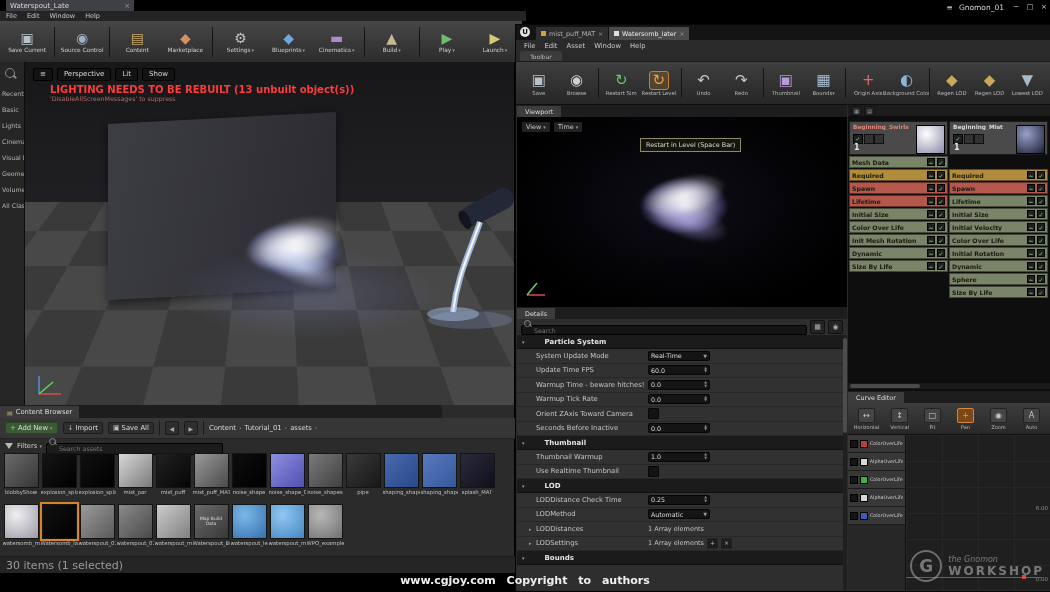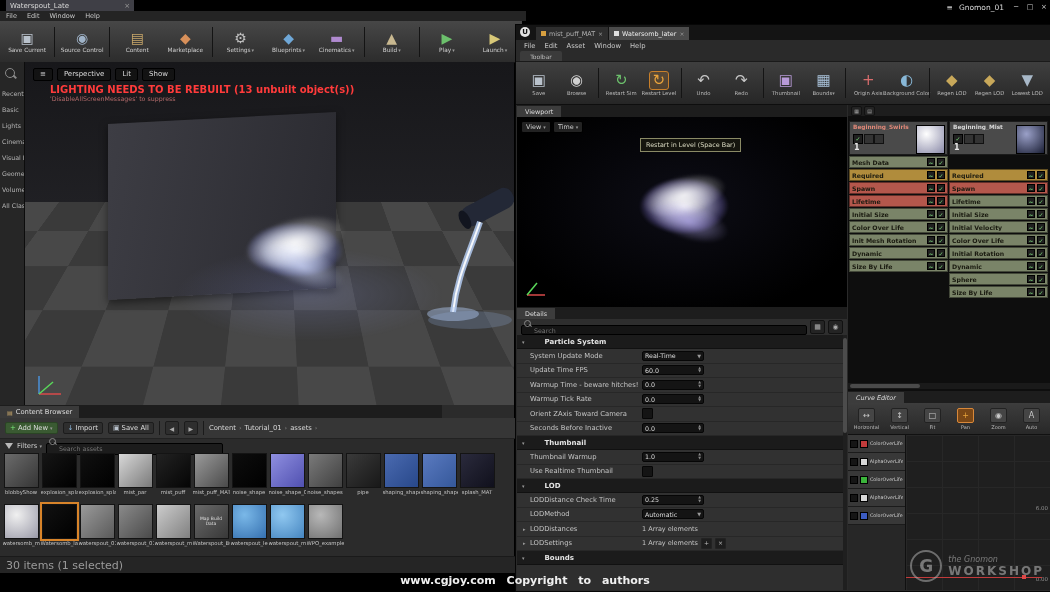--- a/index.html
+++ b/index.html
@@ -122,21 +122,21 @@
   .cd-search .si{position:relative;flex:1;}
   .cd-search input{width:100%;height:10px;background:#151515;border:1px solid #000;border-radius:2px;color:#bbb;
       font-size:6.3px;padding:0 3px 0 12px;box-sizing:border-box;font-family:inherit;}
   .mini-btn{width:13px;height:12px;background:#242424;border:1px solid #111;border-radius:2px;color:#aaa;font-size:7px;
       display:flex;align-items:center;justify-content:center;}
   .cd-body{position:absolute;left:0;top:230px;width:330px;height:255px;background:#2e2e2e;overflow:hidden;}
   .d-sec-header{height:13px;background:#1b1b1b;color:#e4e4e4;font-size:7px;font-weight:bold;
       display:flex;align-items:center;gap:20px;padding:0 5px;border-bottom:1px solid #111;}
   .d-sec-caret{font-size:5px;color:#999;}
   .d-row{height:13.5px;display:flex;align-items:center;background:#313131;border-bottom:1px solid #272727;
-      padding-left:6px;font-size:6.8px;color:#c4c4c4;}
+      padding-left:12px;font-size:6.8px;color:#c4c4c4;}
   .d-exp{width:7px;font-size:5px;color: #999;}
   .d-label{width:112px;white-space:nowrap;overflow:hidden;}
   .wbox{width:62px;height:10px;background:#141414;border:1px solid #060606;border-radius:2px;display:flex;
       align-items:center;justify-content:space-between;font-size:6.3px;color:#ddd;padding:0 2px;box-sizing:border-box;}
   .w-caret{font-size:5px;color:#999;}
   .w-arr{display:flex;flex-direction:column;font-size:3.6px;line-height:3.4px;color:#888;}
   .w-check{width:9px;height:9px;background:#141414;border:1px solid #060606;border-radius:1px;}
   .w-plain{font-size:6.5px;color:#c4c4c4;}
   .w-mini{width:9px;height:9px;border:1px solid #222;background:#1d1d1d;color:#bbb;font-size:6px;line-height:8px;
       text-align:center;border-radius:1px;margin-left:3px;}
@@ -157,21 +157,21 @@
   .em-mini{position:absolute;top:12px;width:8px;height:8px;background:#333;border:1px solid #111;}
   .em-thumb{position:absolute;right:2px;top:3px;width:27px;height:27px;border:1px solid #000;}
   .em-mod{height:12px;margin-top:1px;display:flex;align-items:center;padding:0 2px;font-size:6.2px;font-weight:bold;
       color:#1a1a10;border:1px solid rgba(0,0,0,.45);box-sizing:border-box;}
   .em-mod .mname{flex:1;white-space:nowrap;overflow:hidden;}
   .mm{width:8px;height:8px;background:#1f1f1f;border:1px solid #000;color:#7ad87a;font-size:6px;line-height:7px;
       text-align:center;margin-left:2px;box-sizing:border-box;}
   .em-hscroll{position:absolute;left:0;bottom:2px;width:202px;height:6px;background:#1a1a1a;}
   .em-hscroll .thumb{position:absolute;left:2px;top:1px;width:70px;height:4px;background:#4a4a4a;border-radius:2px;}
   .ce{position:absolute;left:0;top:286px;width:202px;height:199px;}
-  .ce .pstrip{width:202px;font-style:italic;}
+  .ce .pstrip{width:202px;}
   .ce-toolbar{position:absolute;left:0;top:12px;width:202px;height:32px;background:linear-gradient(#3d3d3d,#282828);
       display:flex;gap:2px;align-items:center;padding:0 3px;box-sizing:border-box;border-bottom:1px solid #111;}
   .ceb{width:31px;display:flex;flex-direction:column;align-items:center;gap:1px;}
   .ceb-ico{width:15px;height:13px;background:#454545;border:1px solid #222;border-radius:2px;font-size:8px;
       display:flex;align-items:center;justify-content:center;}
   .ceb.active .ceb-ico{background:#7a4716;border-color:#d8883a;}
   .ceb-label{font-size:5px;color:#bbb;}
   .ce-body{position:absolute;left:0;top:44px;width:202px;height:155px;display:flex;}
   .ce-tracks{width:57px;background:#272727;border-right:1px solid #101010;}
   .ce-track{height:17px;border-bottom:1px solid #1b1b1b;background:#383838;display:flex;align-items:center;gap:2px;padding:0 2px;}

